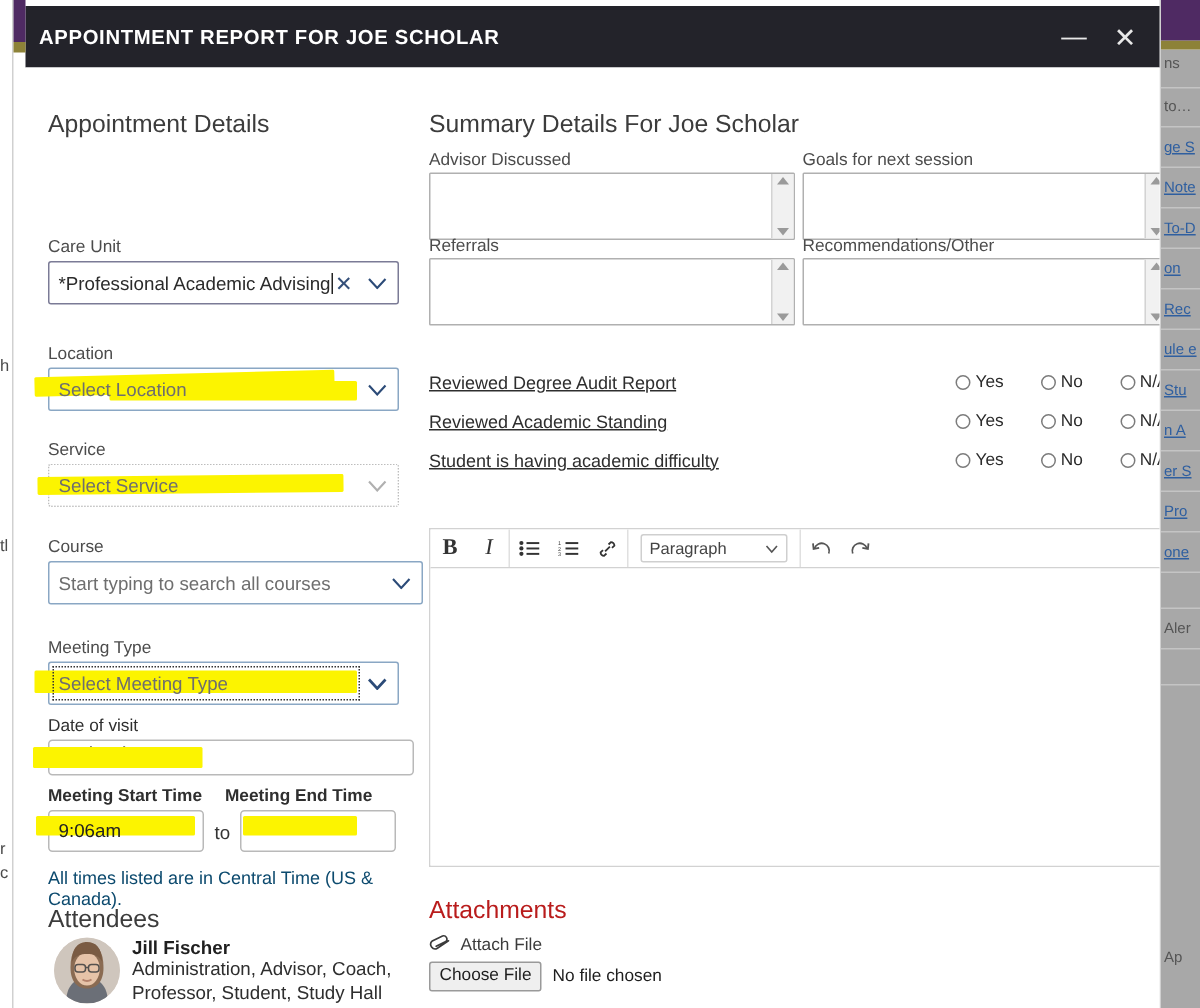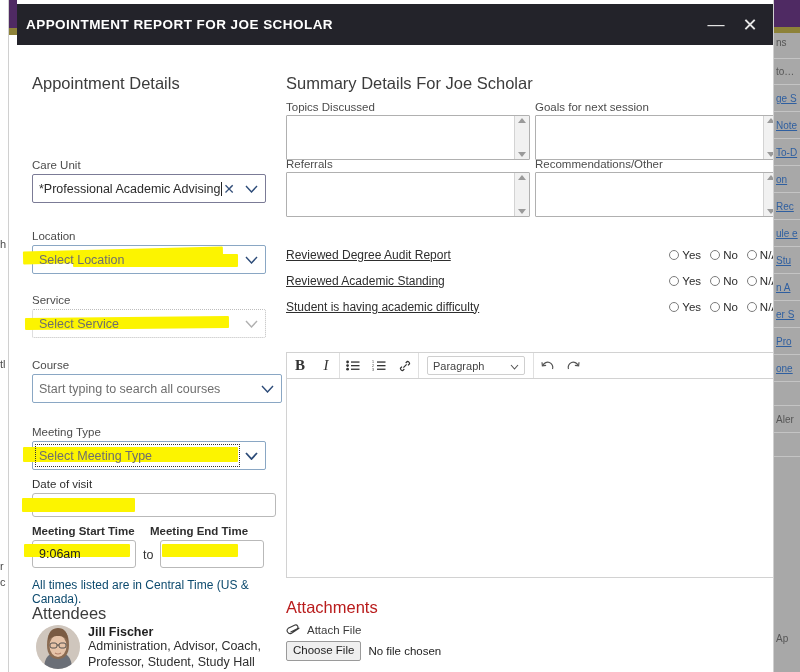--- a/index.html
+++ b/index.html
@@ -174,21 +174,21 @@
     align-items: center; padding: 2px 0;
   }
   .ta-scroll .arr { width: 0; height: 0; }
   .arr-up { border-left: 4px solid transparent; border-right: 4px solid transparent; border-bottom: 5px solid #9a9a9a; }
   .arr-dn { border-left: 4px solid transparent; border-right: 4px solid transparent; border-top: 5px solid #9a9a9a; }
 
   .radio-row {
     display: flex; align-items: center; height: 23px;
   }
   .radio-q { font-size: 12px; color: #2e2e2e; flex: 1; white-space: nowrap; text-decoration: underline; }
-  .radio-opts { display: flex; gap: 0; }
+  .radio-opts { display: flex; gap: 16px; }
   .radio-opt { display: flex; align-items: center; margin-left: 9px; }
   .rdot {
     width: 10px; height: 10px; border: 1px solid #7c7c7c; border-radius: 50%;
     background: #fff; margin-right: 3px; flex: 0 0 10px;
   }
   .rlabel { font-size: 11.5px; color: #2b2b2b; }
 
   
   #editor-box { border: 1px solid #d2d2d2; background: #fff; }
   #editor-toolbar {
@@ -406,21 +406,21 @@
         </div>
       </div>
 
     </div>
 
     <div id="col-right">
 
       <h2 class="section" style="position:absolute;left:11px;top:29px">Summary Details For Joe Scholar</h2>
 
       <div style="position:absolute;left:11px;top:56px;width:244px">
-        <span class="ta-label">Topics Discussed</span>
+        <span class="ta-label">Advisor Discussed</span>
         <div class="ta-wrap">
           <div class="ta-scroll">
             <span class="arr arr-up"></span>
             <span class="arr arr-dn"></span>
           </div>
         </div>
       </div>
 
       <div style="position:absolute;left:260px;top:56px;width:244px">
         <span class="ta-label">Goals for next session</span>

